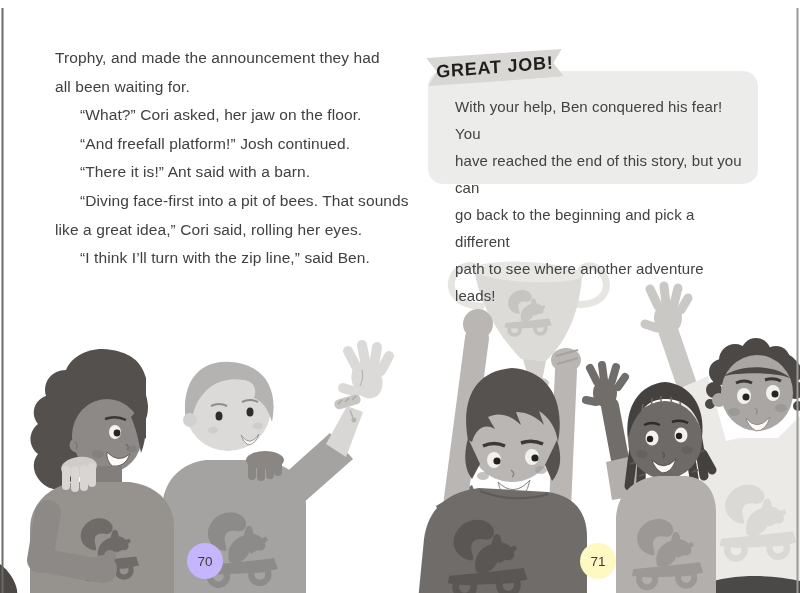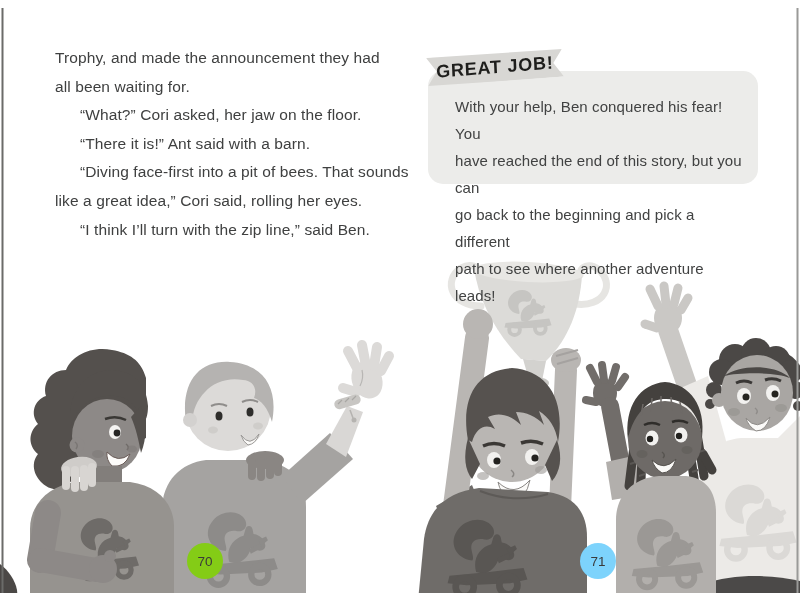--- a/index.html
+++ b/index.html
@@ -41,22 +41,22 @@
     margin:0; white-space:pre-line;
     font-size:15px; line-height:27px; color:#414242; letter-spacing:0.1px;
   }
 
   
   .pagenum {
     position:absolute; width:36px; height:36px; border-radius:50%;
     display:flex; align-items:center; justify-content:center;
     font-size:13.5px; color:#3a3a3a; z-index:4;
   }
-  .pagenum-left  { left:187px; top:535px; background:#84cc16; }
-  .pagenum-right { left:580px; top:535px; background:#7dd3fc; }
+  .pagenum-left  { left:187px; top:535px; background:#c4b5fd; }
+  .pagenum-right { left:580px; top:535px; background:#fef9c3; }
 </style>
 </head>
 <body>
 
 <div class="spread">
 
   <svg class="illustration" viewBox="0 0 800 593" aria-hidden="true">
     <defs>
       <symbol id="squirrel-logo" viewBox="0 0 100 100">
         <path d="M34,50 C16,48 8,30 20,16 C30,4 50,4 56,16 C59,23 54,29 47,28 C38,26 32,30 33,38 C34,44 36,48 34,50 Z"></path>
@@ -287,20 +287,21 @@
 
     <rect x="1.5" y="0" width="2" height="593" fill="#6b6b69"></rect>
     <rect x="796.5" y="0" width="2" height="593" fill="#9a9a98"></rect>
     <rect x="0" y="589" width="800" height="4" fill="#3b3a38"></rect>
   </svg>
 
   <div class="story-text">
     <p class="para">Trophy, and made the announcement they had
 all been waiting for.</p>
     <p class="para indented">“What?” Cori asked, her jaw on the floor.</p>
+    <p class="para indented">“And freefall platform!” Josh continued.</p>
     <p class="para indented">“There it is!” Ant said with a barn.</p>
     <p class="para indented">“Diving face-first into a pit of bees. That sounds
 like a great idea,” Cori said, rolling her eyes.</p>
     <p class="para indented">“I think I’ll turn with the zip line,” said Ben.</p>
   </div>
 
   <div class="ribbon">
     <span>GREAT JOB!</span>
   </div>
 

